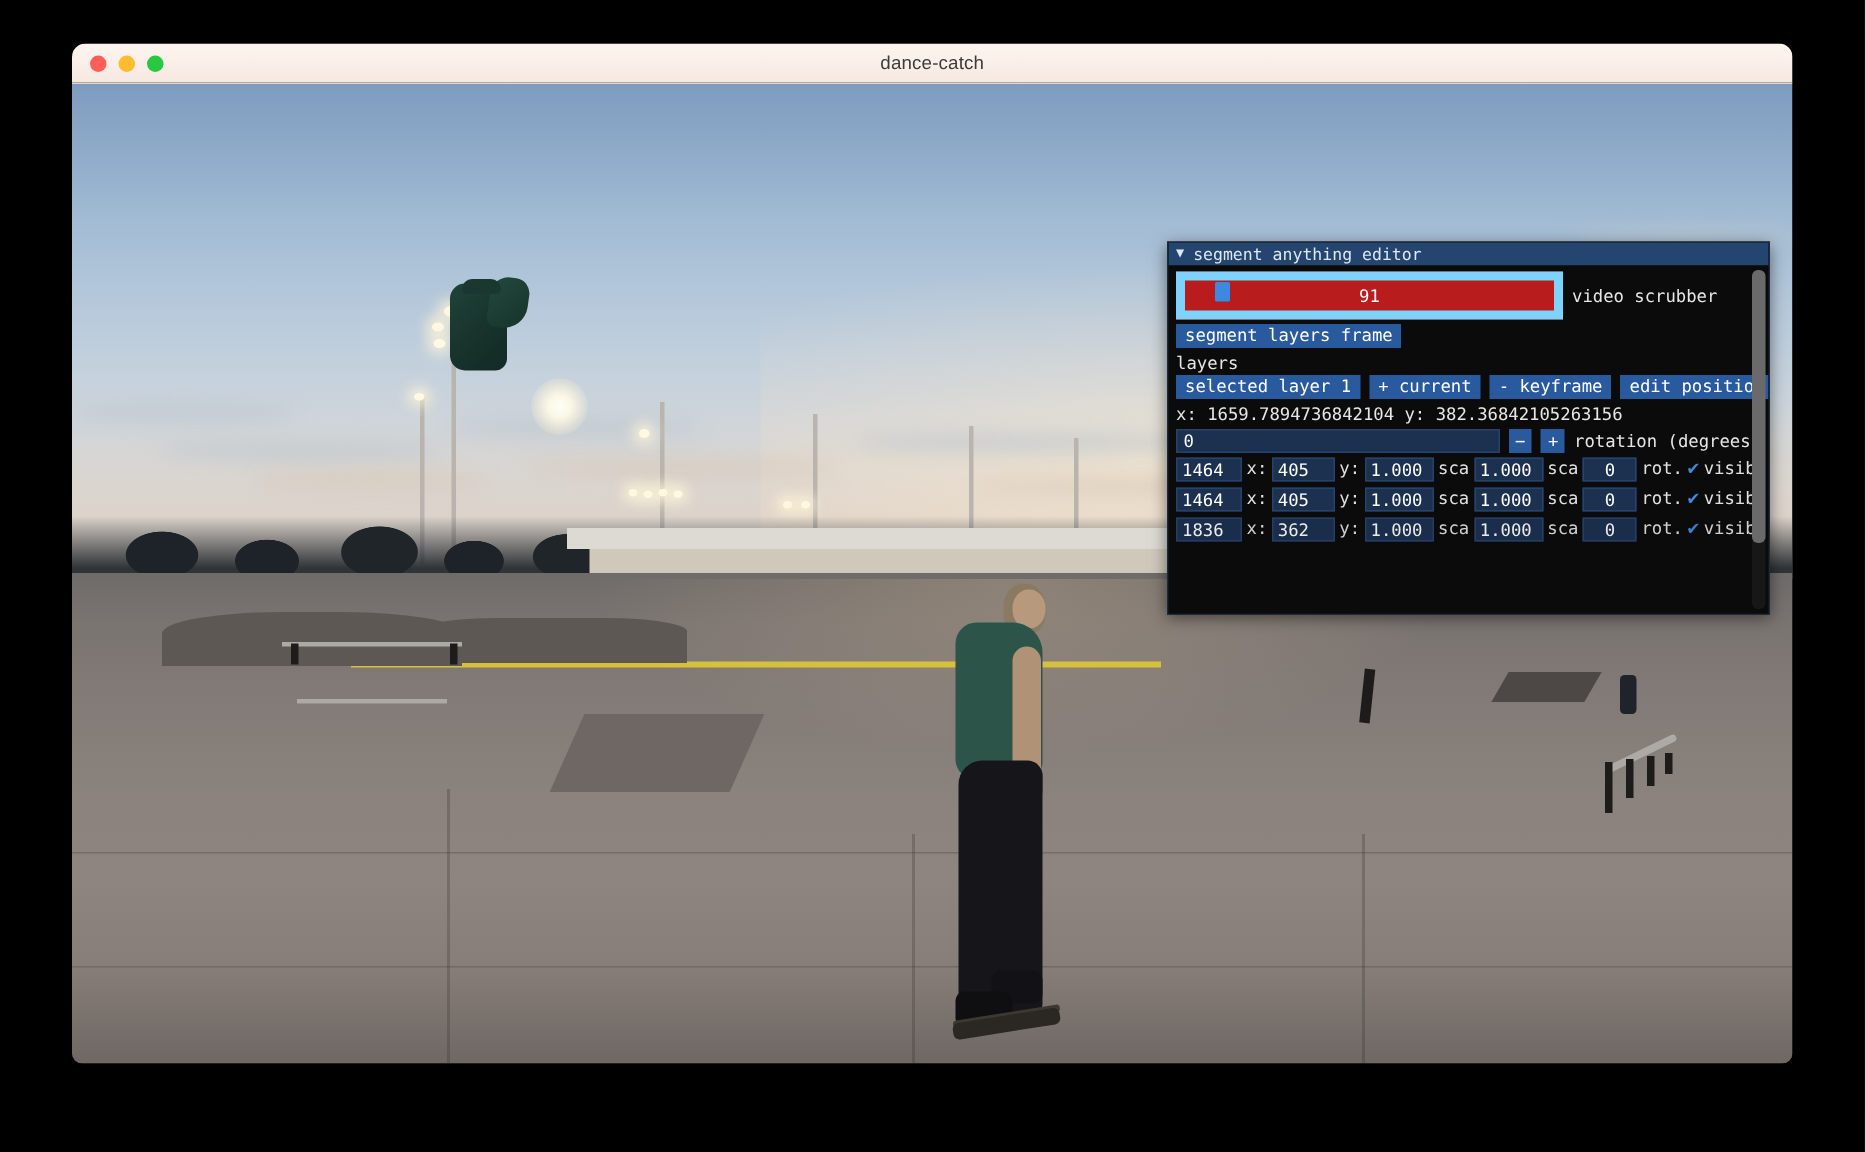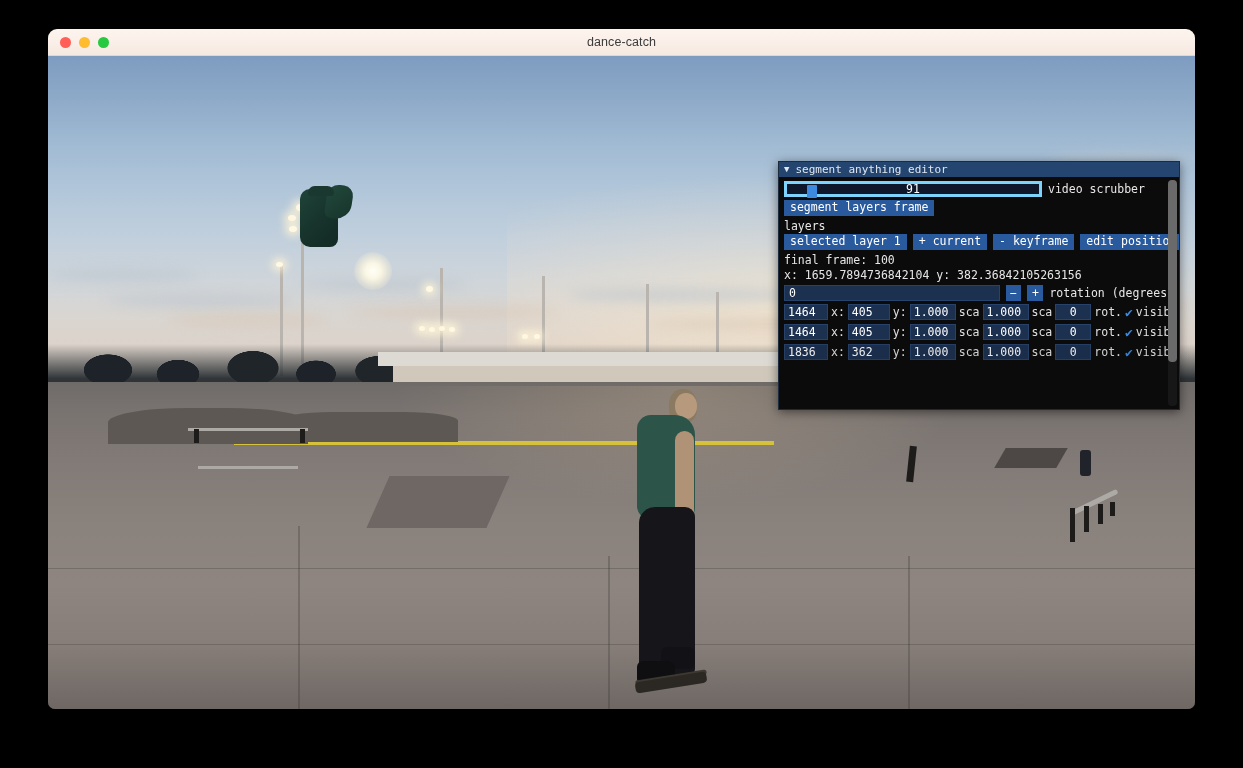--- a/index.html
+++ b/index.html
@@ -310,23 +310,23 @@
     overflow: hidden;
     background: #0b0b0b;
   }
 
   
   .row { display: flex; align-items: center; gap: 6px; margin-bottom: 3px; }
 
   #scrubber-track {
     position: relative;
     width: 258px;
-    height: 16px;
-    background: #0f172a;
-    border: 3px solid #7dd3fc;
+    height: 32px;
+    background: #b91c1c;
+    border: 6px solid #7dd3fc;
     display: flex;
     align-items: center;
     justify-content: center;
     cursor: pointer;
   }
   #scrubber-handle {
     position: absolute;
     left: 20px; top: 1px;
     width: 10px; height: 13px;
     background: #3b8ae0;
@@ -382,21 +382,20 @@
     font-size: 11.5px;
     line-height: 14px;
     cursor: pointer;
     text-align: center;
   }
 
   
   #keyframe-table { margin-top: 2px; }
   .kf-row {
     display: flex;
-    align-items: center;
     gap: 3px;
     height: 16px;
     margin-bottom: 4px;
     white-space: nowrap;
   }
   .kf-field {
     background: #1c3050;
     border: 1px solid #27436c;
     color: #ffffff;
     font-family: "DejaVu Sans Mono", monospace;
@@ -602,21 +601,20 @@
           <div class="static-text">layers</div>
 
 
           <div class="row">
             <button class="btn">selected layer 1</button>
             <button class="btn">+ current</button>
             <button class="btn">- keyframe</button>
             <button class="btn">edit position</button>
           </div>
 
-          <div class="static-text">final frame: 100</div>
           <div class="static-text">x: 1659.7894736842104 y: 382.36842105263156</div>
 
           <div class="row" style="margin-top:2px;">
             <input id="rotation-input" type="text" value="0" style="">
             <button class="step-btn">−</button>
             <button class="step-btn">+</button>
             <span class="row-label">rotation (degrees)</span>
           </div>
 
           <div id="keyframe-table">

